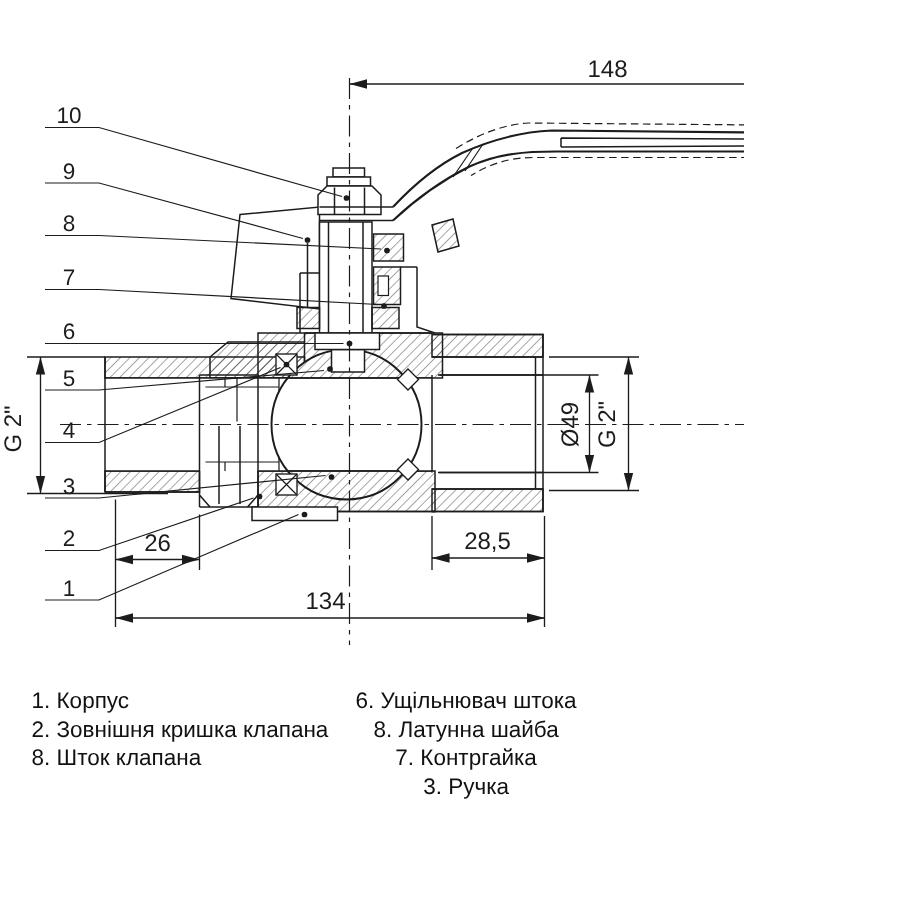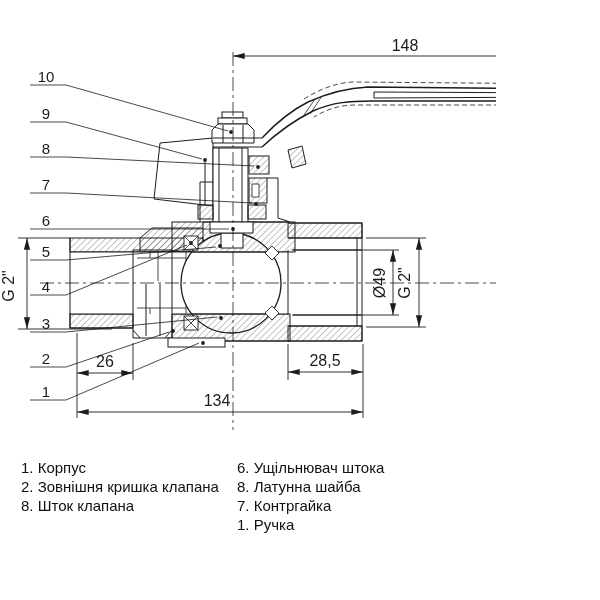--- a/index.html
+++ b/index.html
@@ -12,21 +12,21 @@
   .hat{fill:url(#hatch);stroke:#1c1c1c;stroke-width:1;}
   .cl{stroke:#1c1c1c;stroke-width:0.8;stroke-dasharray:14 4 3 4;fill:none;}
   .dash{stroke-dasharray:5 3;}
   .dim{stroke:#1c1c1c;stroke-width:0.9;fill:none;}
   .dt{font-size:16px;}
   .ct{font-size:15px;}
   .dot{fill:#1c1c1c;stroke:none;}
   .plist{position:absolute;top:458px;left:0;width:600px;font-size:15px;line-height:19px;color:#111;}
   .pcol{position:absolute;top:0;white-space:nowrap;}
   .pcol.c1{left:21px;}
-  .pcol.c2{left:237px;}
+  .pcol.c2{left:237px;text-align:center;}
 </style>
 </head>
 <body>
 
 <div class="sheet">
 
 <svg width="600" height="455" viewBox="0 0 600 455">
   <defs>
     <pattern id="hatch" width="4.5" height="4.5" patternUnits="userSpaceOnUse" patternTransform="rotate(45)">
       <line x1="0" y1="0" x2="0" y2="4.5" stroke="#3a3a3a" stroke-width="0.6"></line>
@@ -217,17 +217,17 @@
   <div class="plist">
     <div class="pcol c1">
       <div>1. Корпус</div>
       <div>2. Зовнішня кришка клапана</div>
       <div>8. Шток клапана</div>
     </div>
     <div class="pcol c2">
       <div>6. Ущільнювач штока</div>
       <div>8. Латунна шайба</div>
       <div>7. Контргайка</div>
-      <div>1. Ручка</div>
+      <div>3. Ручка</div>
     </div>
   </div>
 
 </div>
 
 </body></html>

